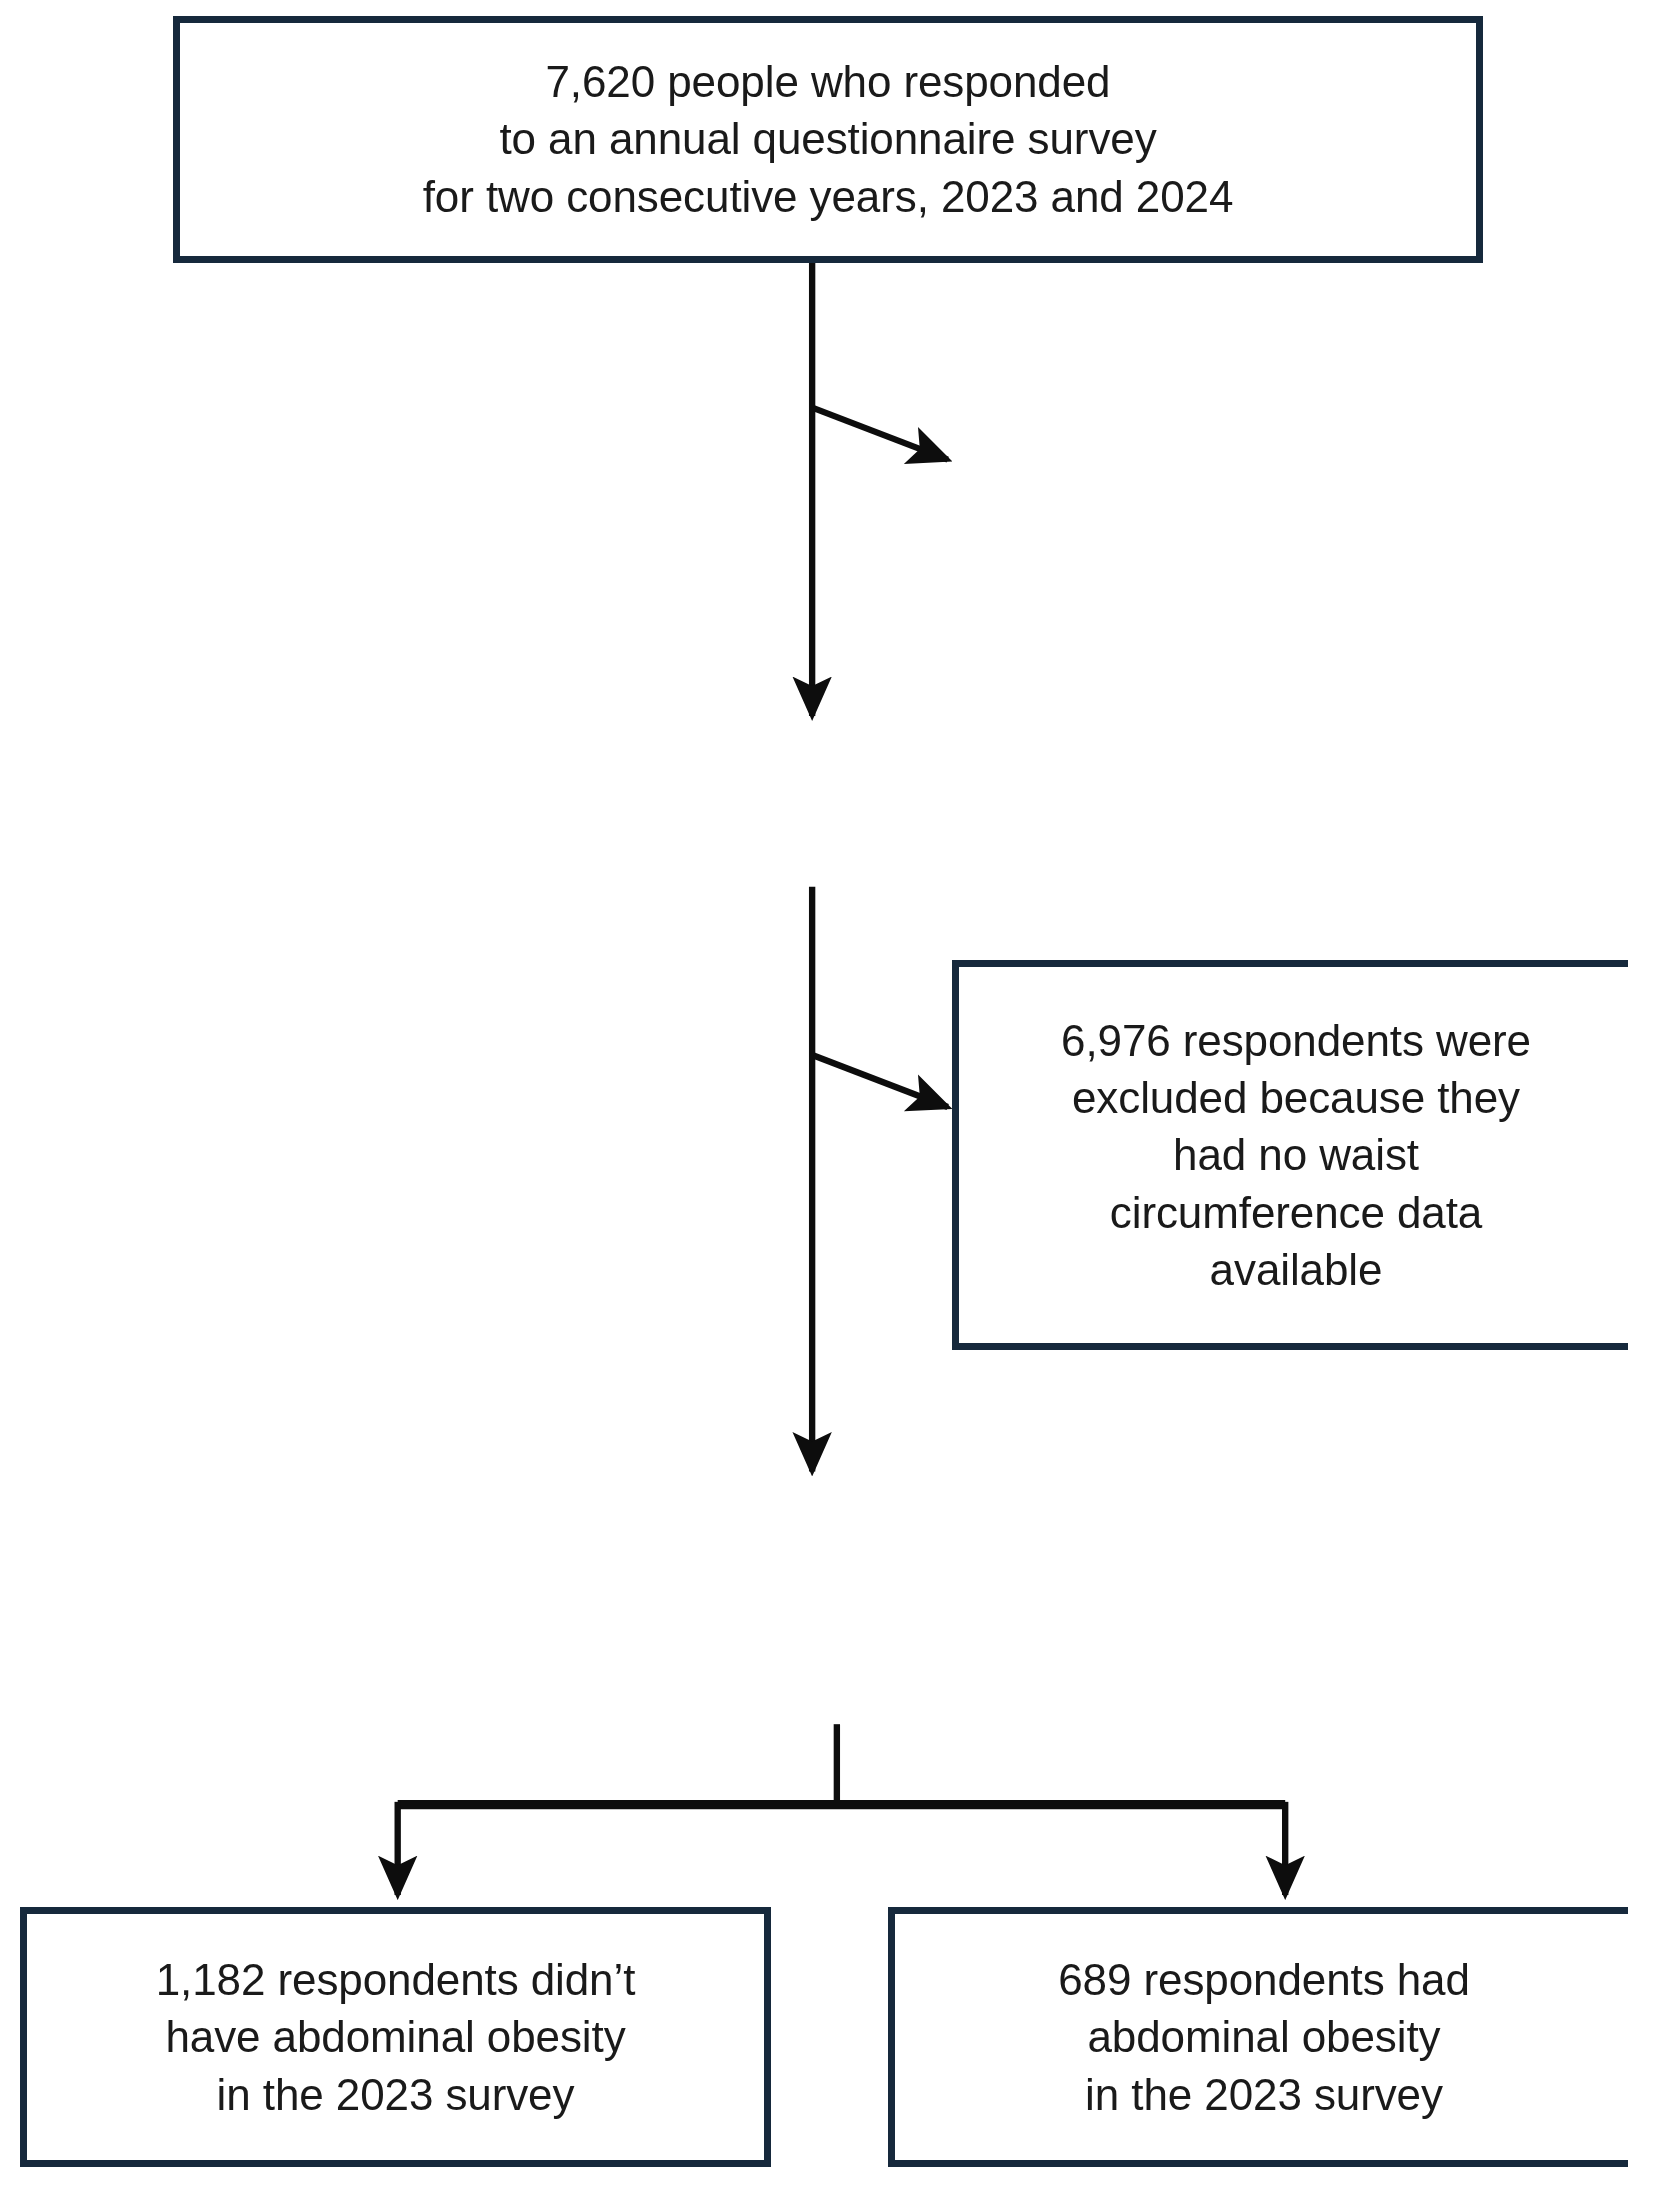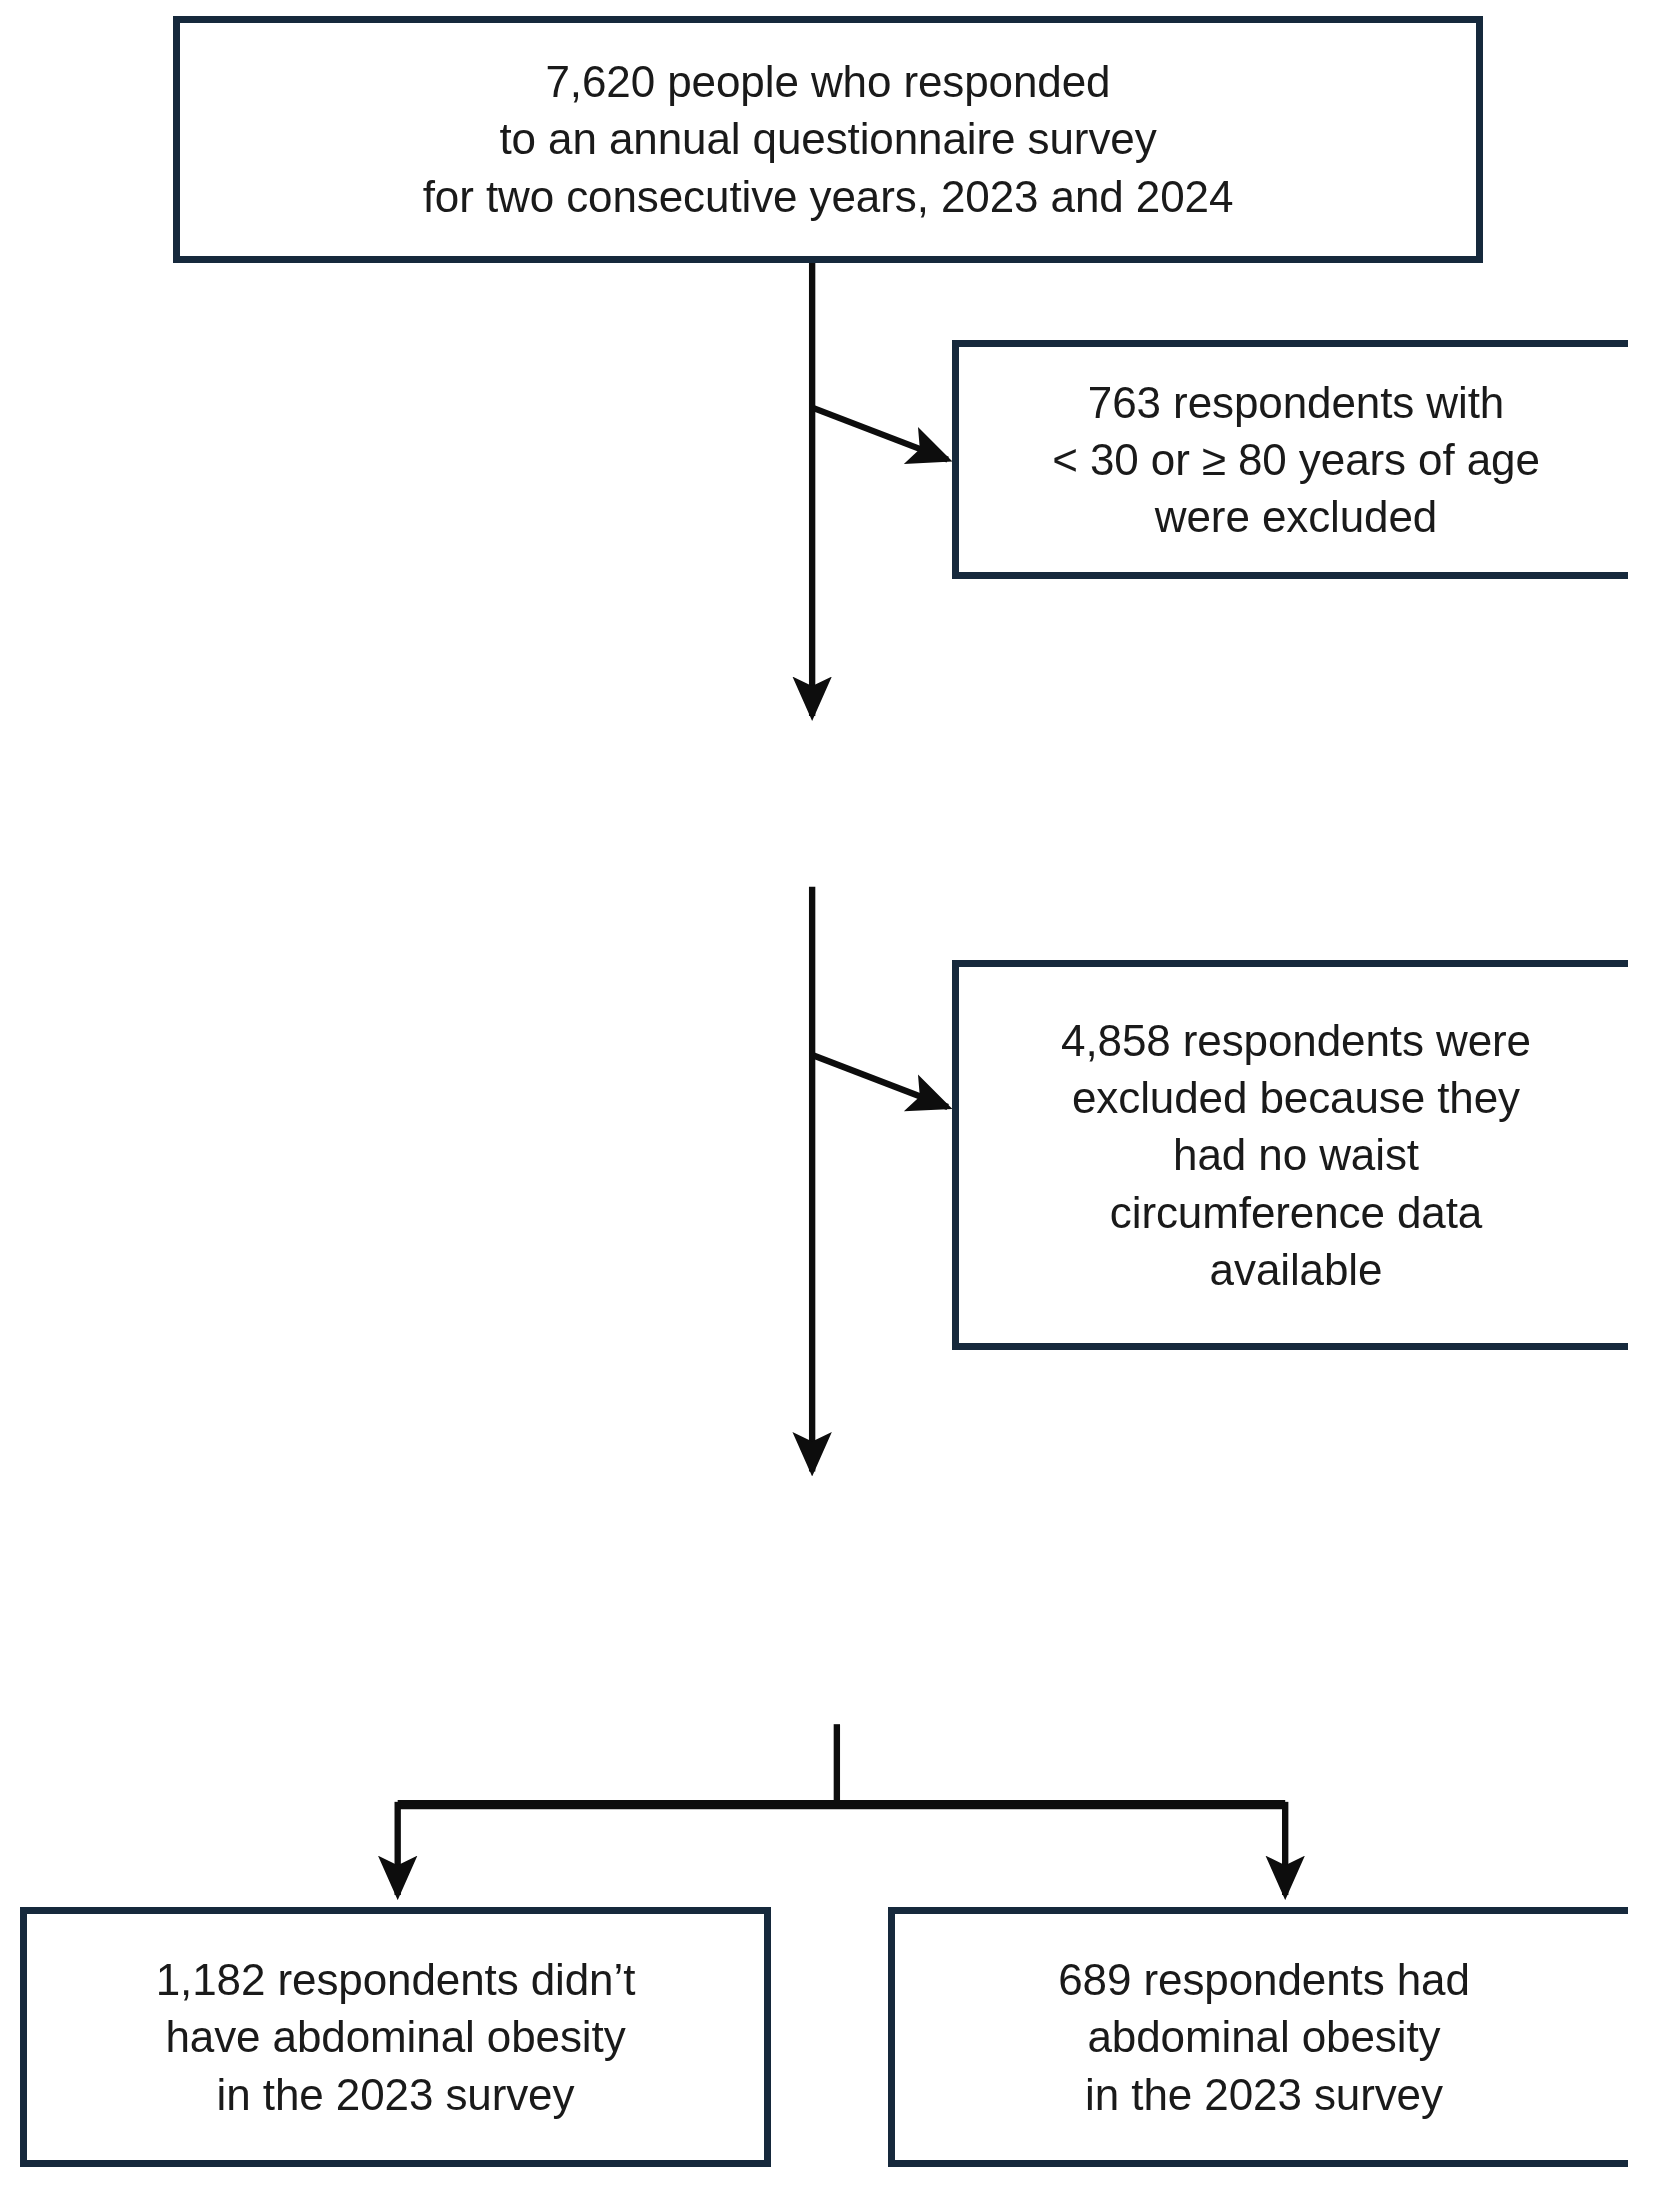--- a/index.html
+++ b/index.html
@@ -88,29 +88,24 @@
       <line x1="1820" y1="2552" x2="1820" y2="2684" stroke="#0d0d0d" stroke-width="9" marker-end="url(#arrowhead)"></line>
     </g>
   </svg>
 
   <div class="node" id="node-source">
     <div class="node-text">7,620 people who responded
 to an annual questionnaire survey
 for two consecutive years, 2023 and 2024</div>
   </div>
 
-  <div class="node" id="node-excl-age">
-    <div class="node-text">763 respondents with
-&lt; 30 or ≥ 80 years of age
-were excluded</div>
-  </div>
 
 
   <div class="node" id="node-excl-waist">
-    <div class="node-text">4,858 respondents were
+    <div class="node-text">6,976 respondents were
 excluded because they
 had no waist
 circumference data
 available</div>
   </div>
 
 
   <div class="node" id="node-no-obesity">
     <div class="node-text">1,182 respondents didn’t
 have abdominal obesity

